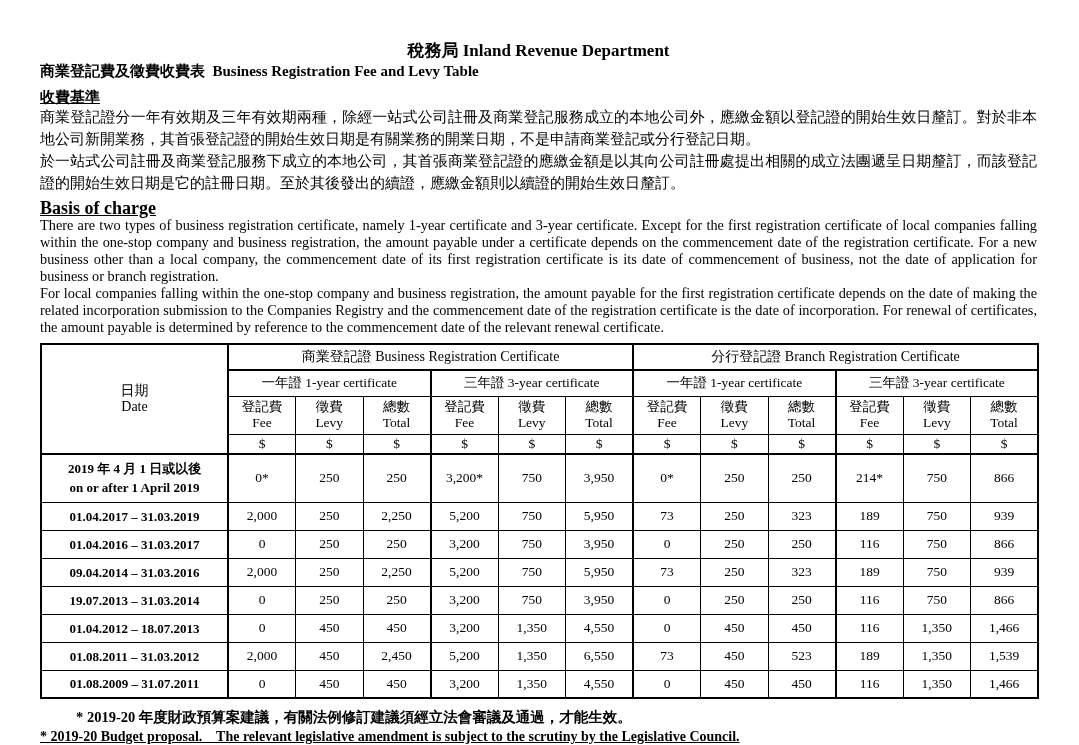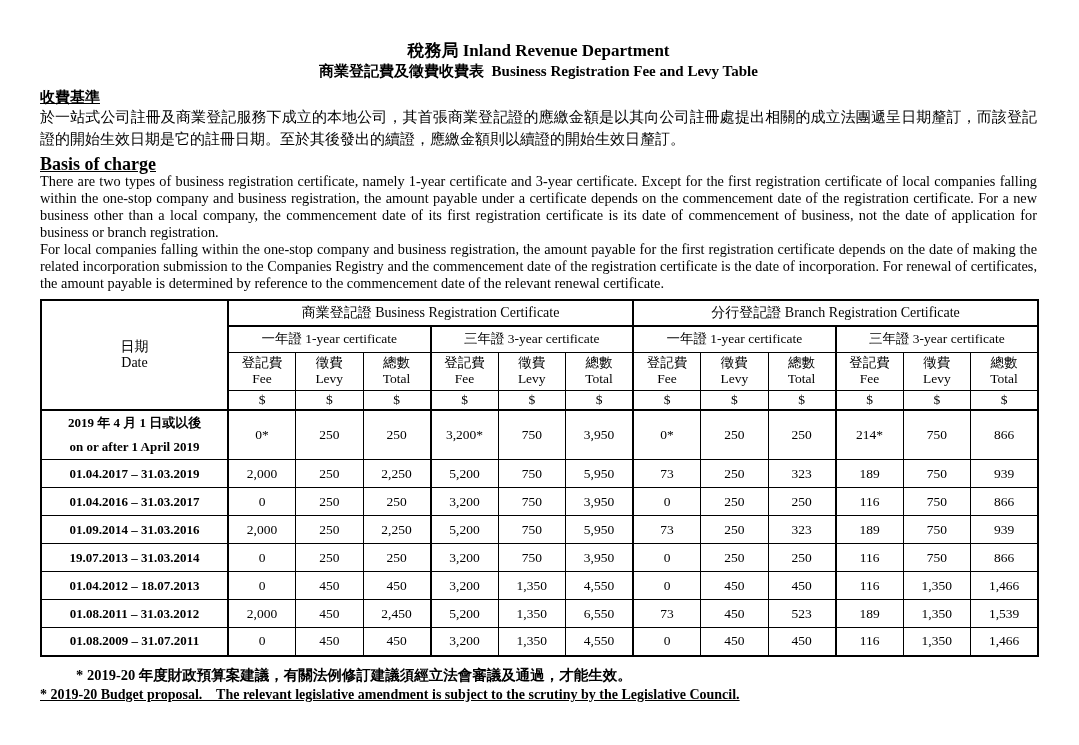--- a/index.html
+++ b/index.html
@@ -4,21 +4,21 @@
 <style>
   html, body { margin:0; padding:0; background:#ffffff; }
   body {
     width:1079px; height:745px; overflow:hidden;
     font-family:"Liberation Serif","DejaVu Serif",serif;
     color:#000;
   }
   .page { padding:40px 42px 0 40px; }
 
   .doc-title   { text-align:center; font-weight:bold; font-size:17px; line-height:21px; white-space:pre-wrap; }
-  .doc-subtitle{ text-align:center; font-weight:bold; font-size:15px; line-height:18px; margin-top:1px; white-space:pre-wrap; }
+  .doc-subtitle{ text-align:left; font-weight:bold; font-size:15px; line-height:18px; margin-top:1px; white-space:pre-wrap; }
 
   .zh-heading { font-size:15px; font-weight:bold; text-decoration:underline; margin-top:9px; line-height:17px; }
   .zh-para    { font-size:15px; line-height:22px; text-align:justify; margin:0; }
   .en-heading { font-size:18px; font-weight:bold; text-decoration:underline; margin-top:6px; line-height:17px; }
   .en-para    { font-size:14.3px; line-height:17px; text-align:justify; margin:0; }
 
   table.fee-table {
     margin-top:7px; width:997px; table-layout:fixed;
     border-collapse:collapse; border:2px solid #000;
     font-size:13.5px;
@@ -32,35 +32,36 @@
   .fee-table tr.group-row th    { border-bottom:2px solid #000; font-size:14px; }
   .fee-table tr.subgroup-row th { font-size:13.5px; }
   .fee-table tr.currency-row th { border-bottom:2px solid #000; }
   .fee-table thead tr.group-row    { height:26px; }
   .fee-table thead tr.subgroup-row { height:26px; }
   .fee-table thead tr.measure-row  { height:38px; }
   .fee-table thead tr.currency-row { height:20px; }
   .fee-table tbody tr { height:28px; }
   .fee-table tbody tr.first-data-row { height:48px; }
   .fee-table tbody th.date-col {
-    border-right:2px solid #000; font-weight:bold; font-size:13px; line-height:24px;text-align:center;
+    border-right:2px solid #000; font-weight:bold; font-size:13px; line-height:19px;text-align:center;
   }
   .footnote { font-weight:bold; white-space:pre-wrap; }
   .footnote.zh { margin-top:9px; font-size:14.5px; line-height:19px;margin-left:36px; }
   .footnote.en { font-size:14px; line-height:19px;text-decoration:underline; }
 </style>
 </head>
 <body>
 
 <div class="page">
 
   <div class="doc-title">稅務局 Inland Revenue Department</div>
   <div class="doc-subtitle">商業登記費及徵費收費表  Business Registration Fee and Levy Table</div>
 
   <div class="zh-heading">收費基準</div>
+  <p class="zh-para">商業登記證分一年有效期及三年有效期兩種，除經一站式公司註冊及商業登記服務成立的本地公司外，應繳金額以登記證的開始生效日釐訂。對於非本地公司新開業務，其首張登記證的開始生效日期是有關業務的開業日期，不是申請商業登記或分行登記日期。</p>
   <p class="zh-para">於一站式公司註冊及商業登記服務下成立的本地公司，其首張商業登記證的應繳金額是以其向公司註冊處提出相關的成立法團遞呈日期釐訂，而該登記證的開始生效日期是它的註冊日期。至於其後發出的續證，應繳金額則以續證的開始生效日釐訂。</p>
 
   <div class="en-heading">Basis of charge</div>
   <p class="en-para">There are two types of business registration certificate, namely 1-year certificate and 3-year certificate. Except for the first registration certificate of local companies falling within the one-stop company and business registration, the amount payable under a certificate depends on the commencement date of the registration certificate. For a new business other than a local company, the commencement date of its first registration certificate is its date of commencement of business, not the date of application for business or branch registration.</p>
   <p class="en-para">For local companies falling within the one-stop company and business registration, the amount payable for the first registration certificate depends on the date of making the related incorporation submission to the Companies Registry and the commencement date of the registration certificate is the date of incorporation. For renewal of certificates, the amount payable is determined by reference to the commencement date of the relevant renewal certificate.</p>
 
   <table class="fee-table">
     <colgroup>
       <col style="width:187px">
       <col style="width:67.5px">
@@ -196,21 +197,21 @@
           <td>750</td>
           <td>3,950</td>
           <td class="sep">0</td>
           <td>250</td>
           <td>250</td>
           <td class="sep">116</td>
           <td>750</td>
           <td>866</td>
         </tr>
         <tr>
-          <th class="date-col">01.09.2014 – 31.03.2016</th>
+          <th class="date-col">09.04.2014 – 31.03.2016</th>
           <td>2,000</td>
           <td>250</td>
           <td>2,250</td>
           <td class="sep">5,200</td>
           <td>750</td>
           <td>5,950</td>
           <td class="sep">73</td>
           <td>250</td>
           <td>323</td>
           <td class="sep">189</td>

